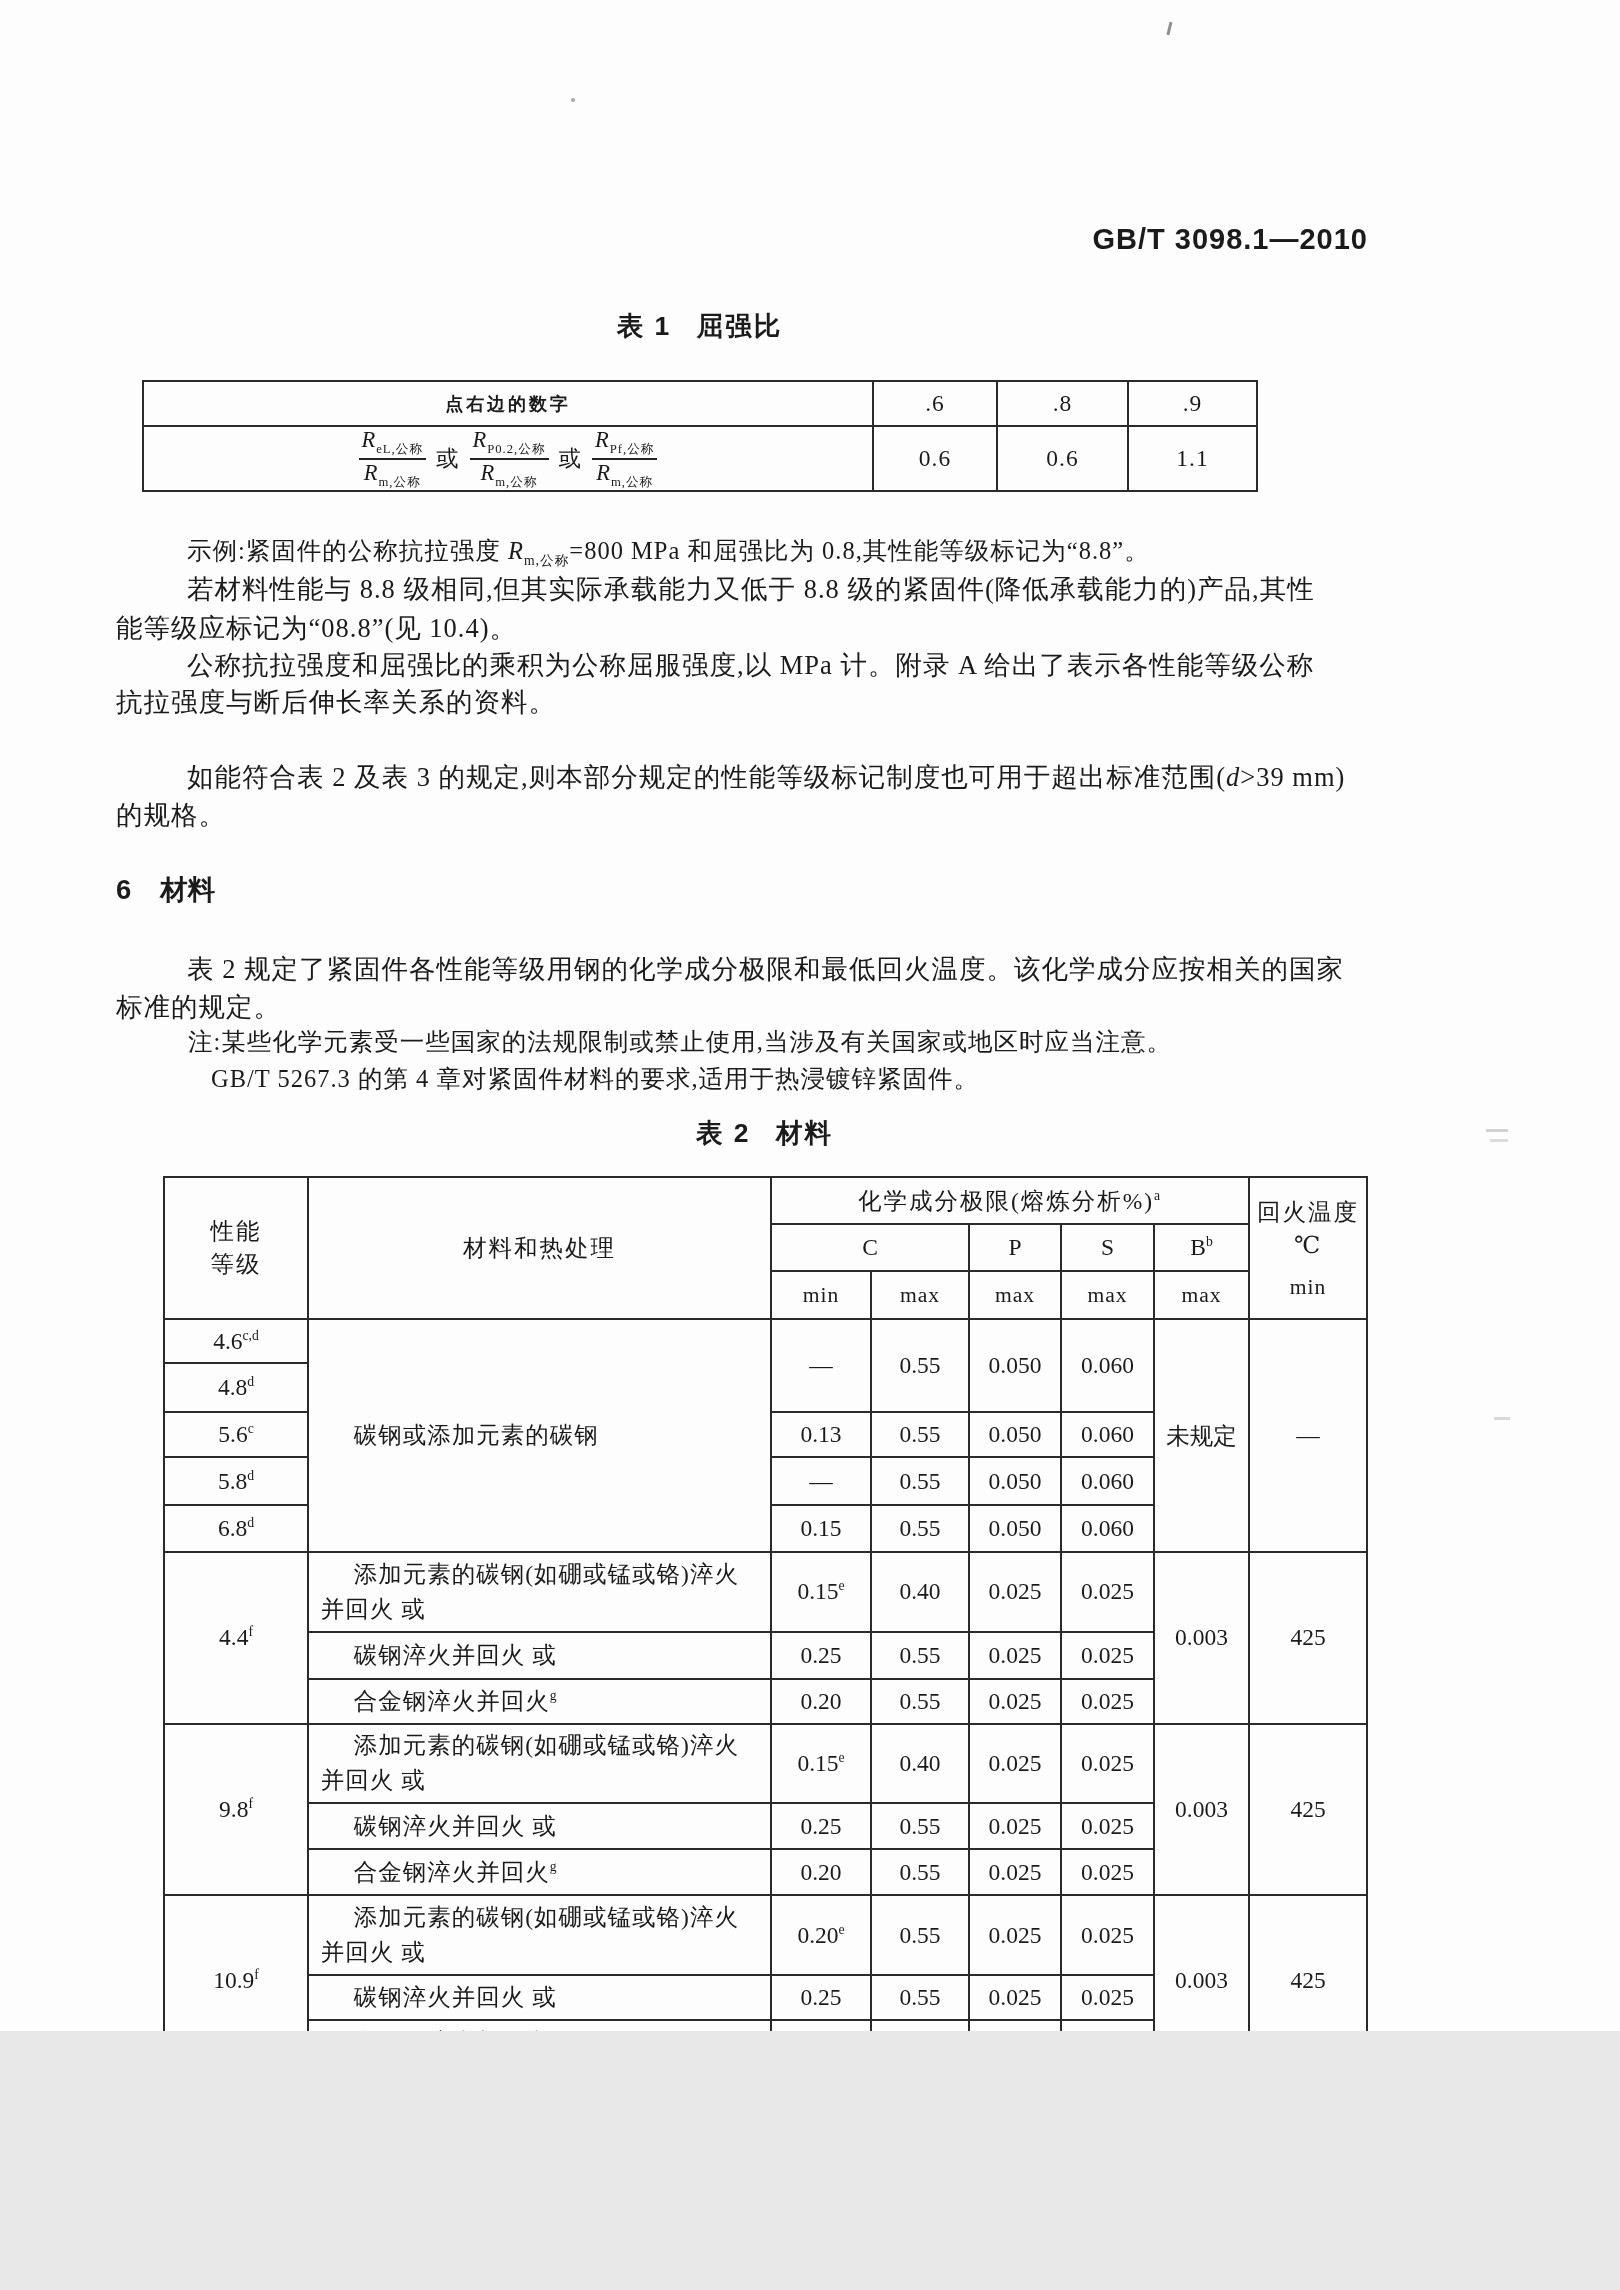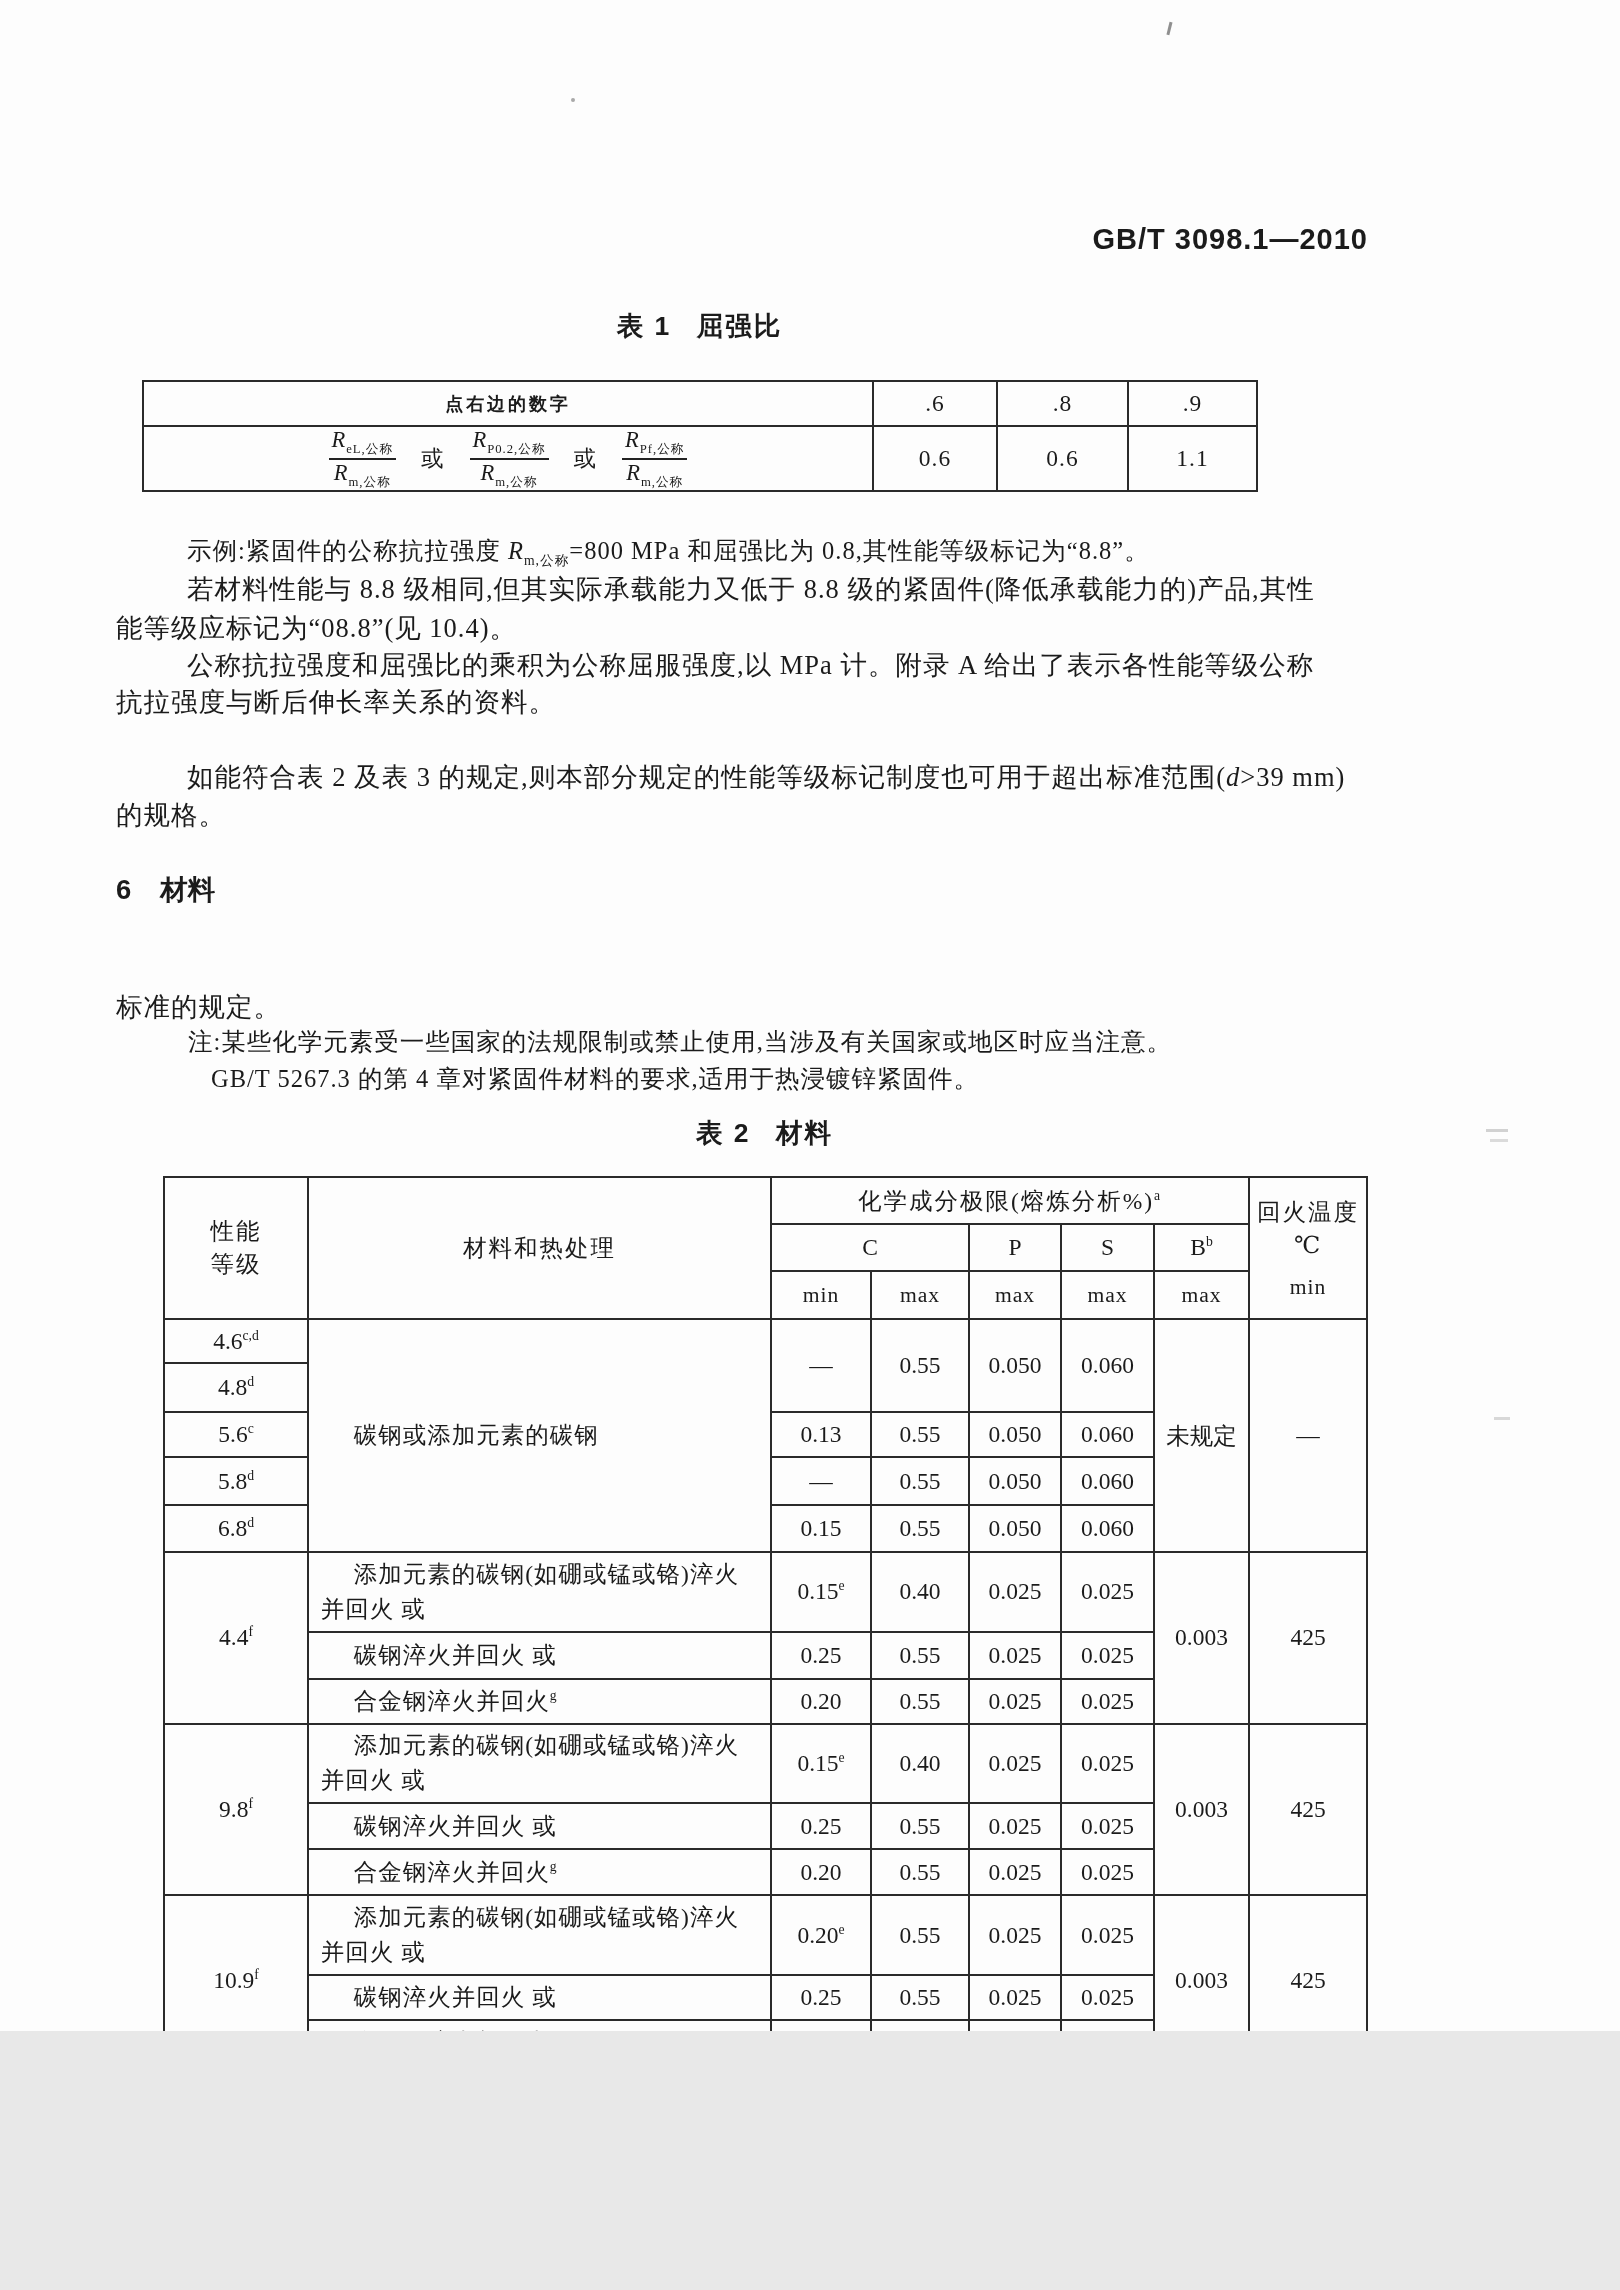--- a/index.html
+++ b/index.html
@@ -31,21 +31,21 @@
   .t2 { position:absolute; left:163px; top:1176px; width:1203px; border:2.9px solid #222; }
   tr.sec td { border-top:2.9px solid #222; }
   sup { font-size:13.7px; line-height:0; }
   .hd { font-size:23.5px; letter-spacing:2px; }
   .hd .ln { line-height:33px; }
   .mm { margin-top:13.7px; font-size:21.6px; letter-spacing:1px; }
   .minmax { font-size:21.6px; letter-spacing:1px; }
   td.mat { text-align:left; padding:3.9px 7.8px 3.9px 11.8px; text-indent:33px; line-height:35px; letter-spacing:1px; }
 
   
-  .formula { display:flex; justify-content:center; align-items:center; gap:24px; }
+  .formula { display:flex; justify-content:center; align-items:center; gap:9px; }
   .frac { display:inline-flex; flex-direction:column; align-items:center; line-height:1.1; }
   .frac .num { border-bottom:2px solid #222; padding:0 2.9px 1px 2.9px; }
   .frac i { font-size:22.5px; }
   .frac sub { font-size:12.7px; }
   .frac-or { font-size:22.5px; padding:0 1px; }
 
   
   .tline { position:absolute; left:116px; width:1402px; font-size:26.5px; letter-spacing:1px; white-space:nowrap; }
   .indent { padding-left:71px; }
   .small { font-size:24.5px; }
@@ -127,20 +127,21 @@
   <div class="tline indent" style="top:647px">公称抗拉强度和屈强比的乘积为公称屈服强度,以 MPa 计。附录 A 给出了表示各性能等级公称</div>
   <div class="tline" style="top:684px">抗拉强度与断后伸长率关系的资料。</div>
   <div class="tline indent" style="top:759px">
     <span>如能符合表 2 及表 3 的规定,则本部分规定的性能等级标记制度也可用于超出标准范围(</span><i>d</i><span>&gt;39 mm)</span>
   </div>
   <div class="tline" style="top:797px">的规格。</div>
 
   <div class="sec-head">
     <span class="num">6</span><span>材料</span>
   </div>
+  <div class="tline indent" style="top:951px">表 2 规定了紧固件各性能等级用钢的化学成分极限和最低回火温度。该化学成分应按相关的国家</div>
   <div class="tline small" style="top:1025px; left:188px">注:某些化学元素受一些国家的法规限制或禁止使用,当涉及有关国家或地区时应当注意。</div>
   <div class="tline" style="top:989px">标准的规定。</div>
   <div class="tline small" style="top:1062px; left:211px">GB/T 5267.3 的第 4 章对紧固件材料的要求,适用于热浸镀锌紧固件。</div>
 
   <div class="tbl-title" id="t2-title">
     <span>表 2</span><span class="gap"></span><span>材料</span>
   </div>
 
   <table class="t2">
     <colgroup>

